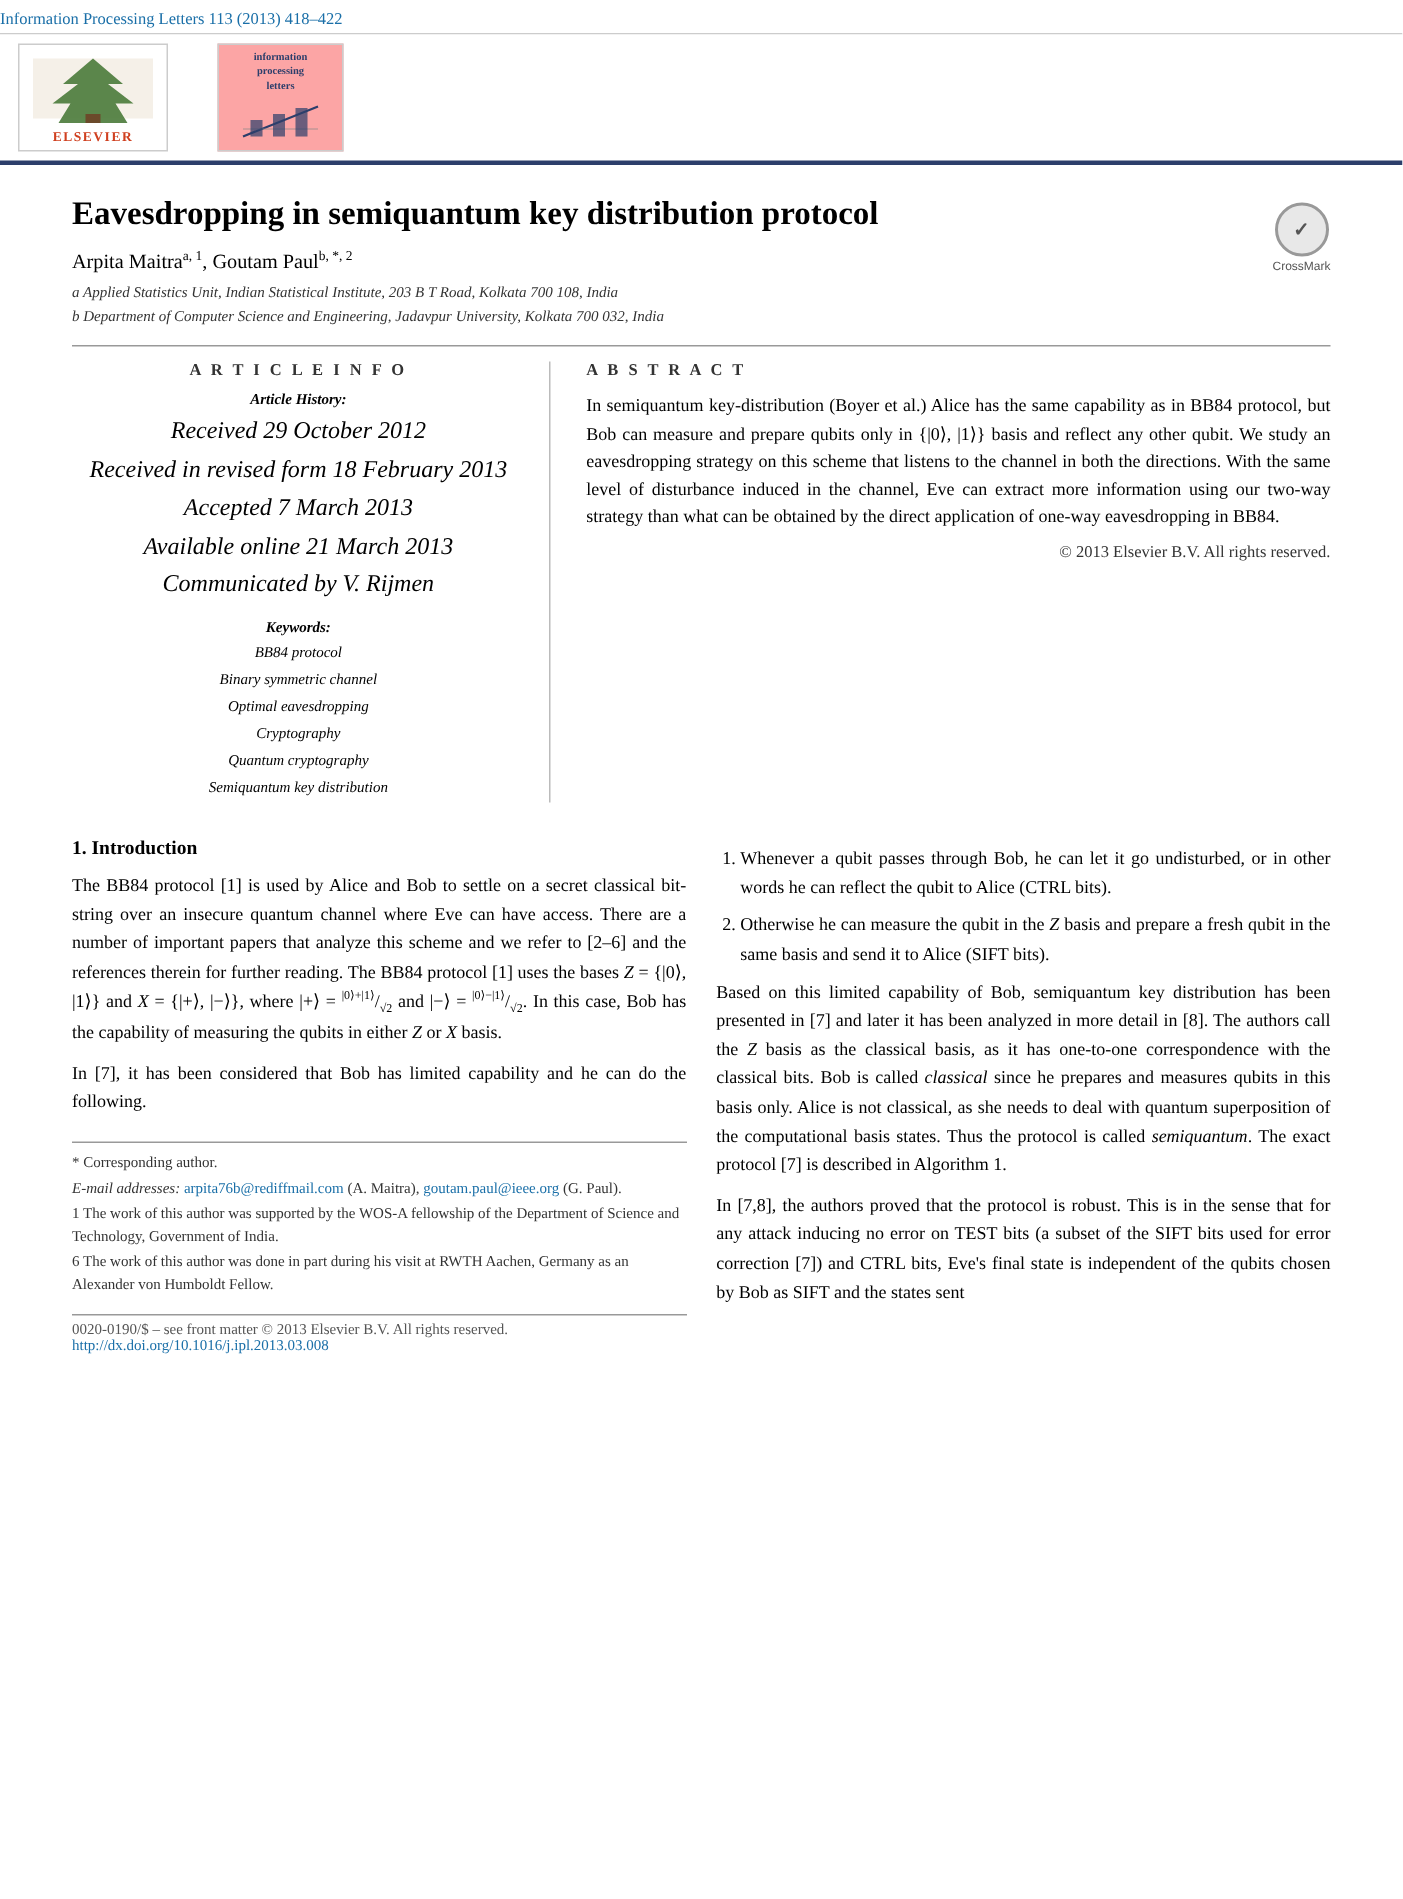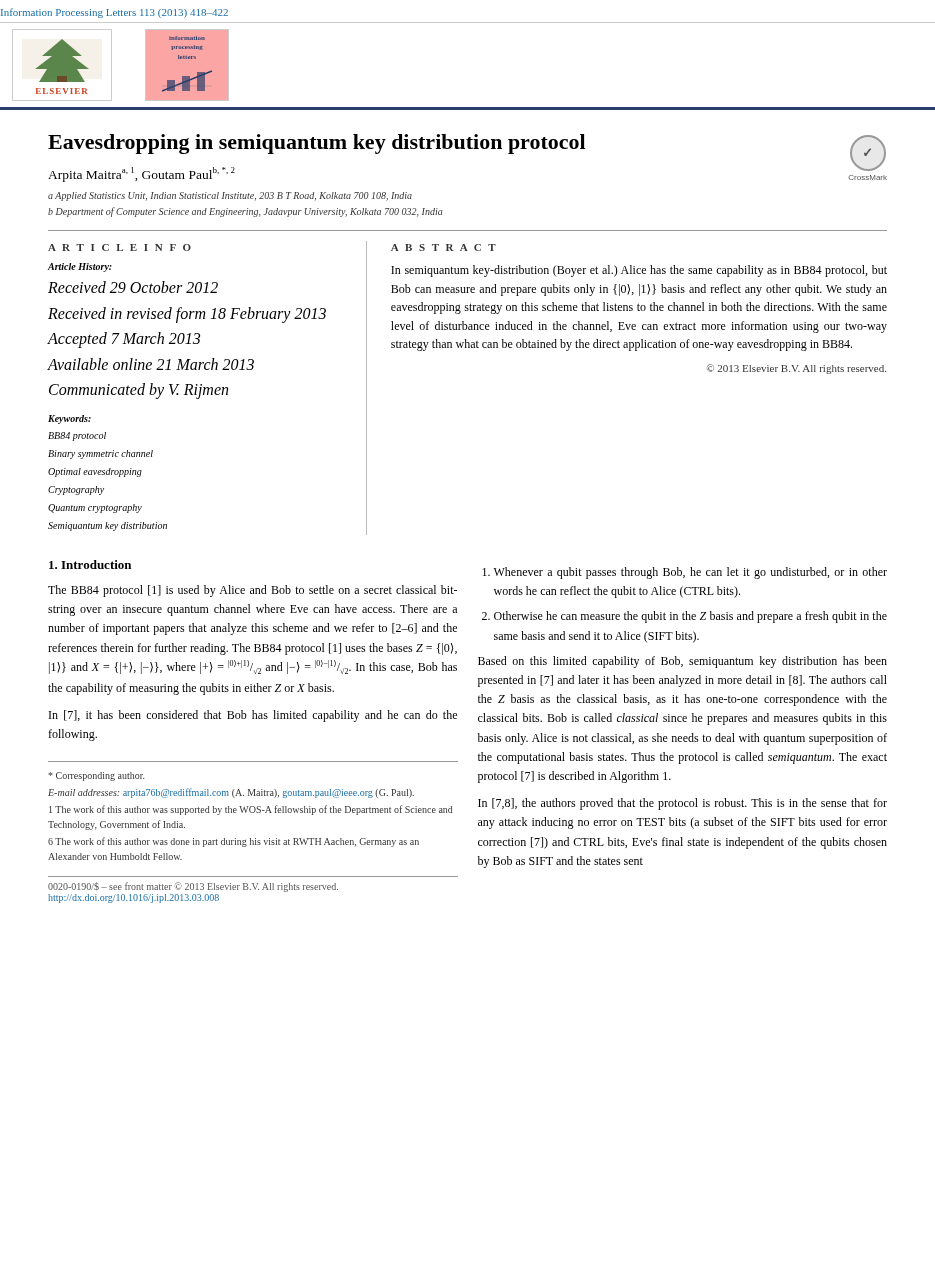--- a/index.html
+++ b/index.html
@@ -154,20 +154,21 @@
     .two-col {
       display: flex;
       gap: 24px;
       margin-top: 10px;
     }
     .col-left {
       width: 38%;
       flex-shrink: 0;
       border-right: 1px solid #bbb;
       padding-right: 16px;
+      text-align: center;
     }
     .col-right {
       flex: 1;
     }
 
     .section-heading {
       font-size: 11px;
       font-weight: bold;
       letter-spacing: 2px;
       color: #333;

